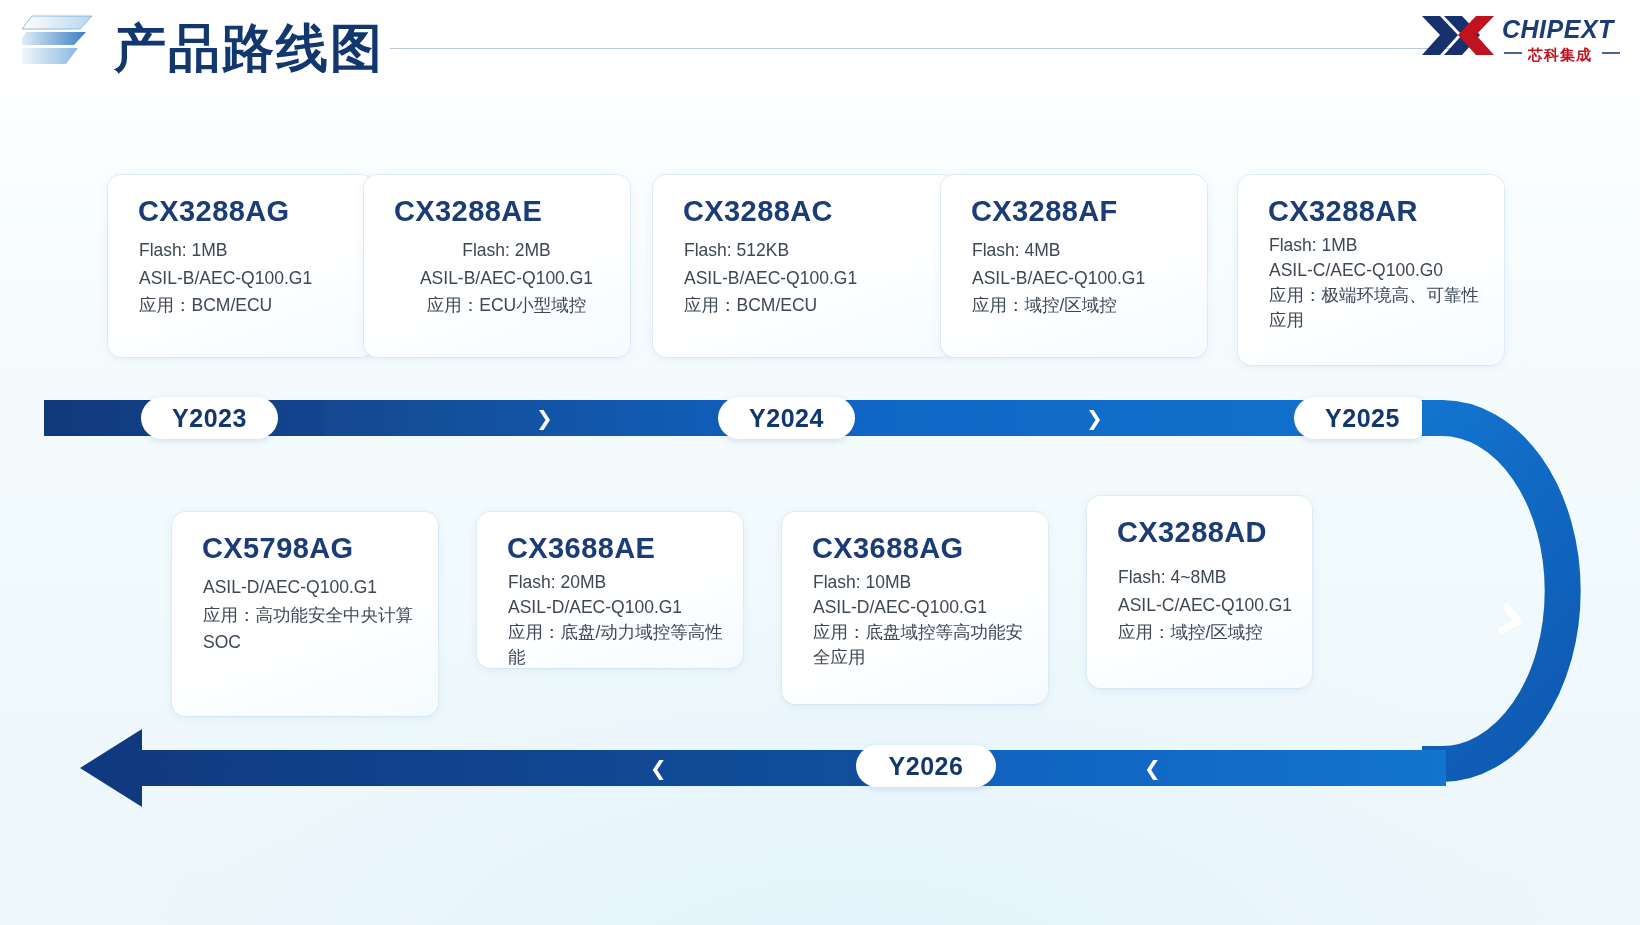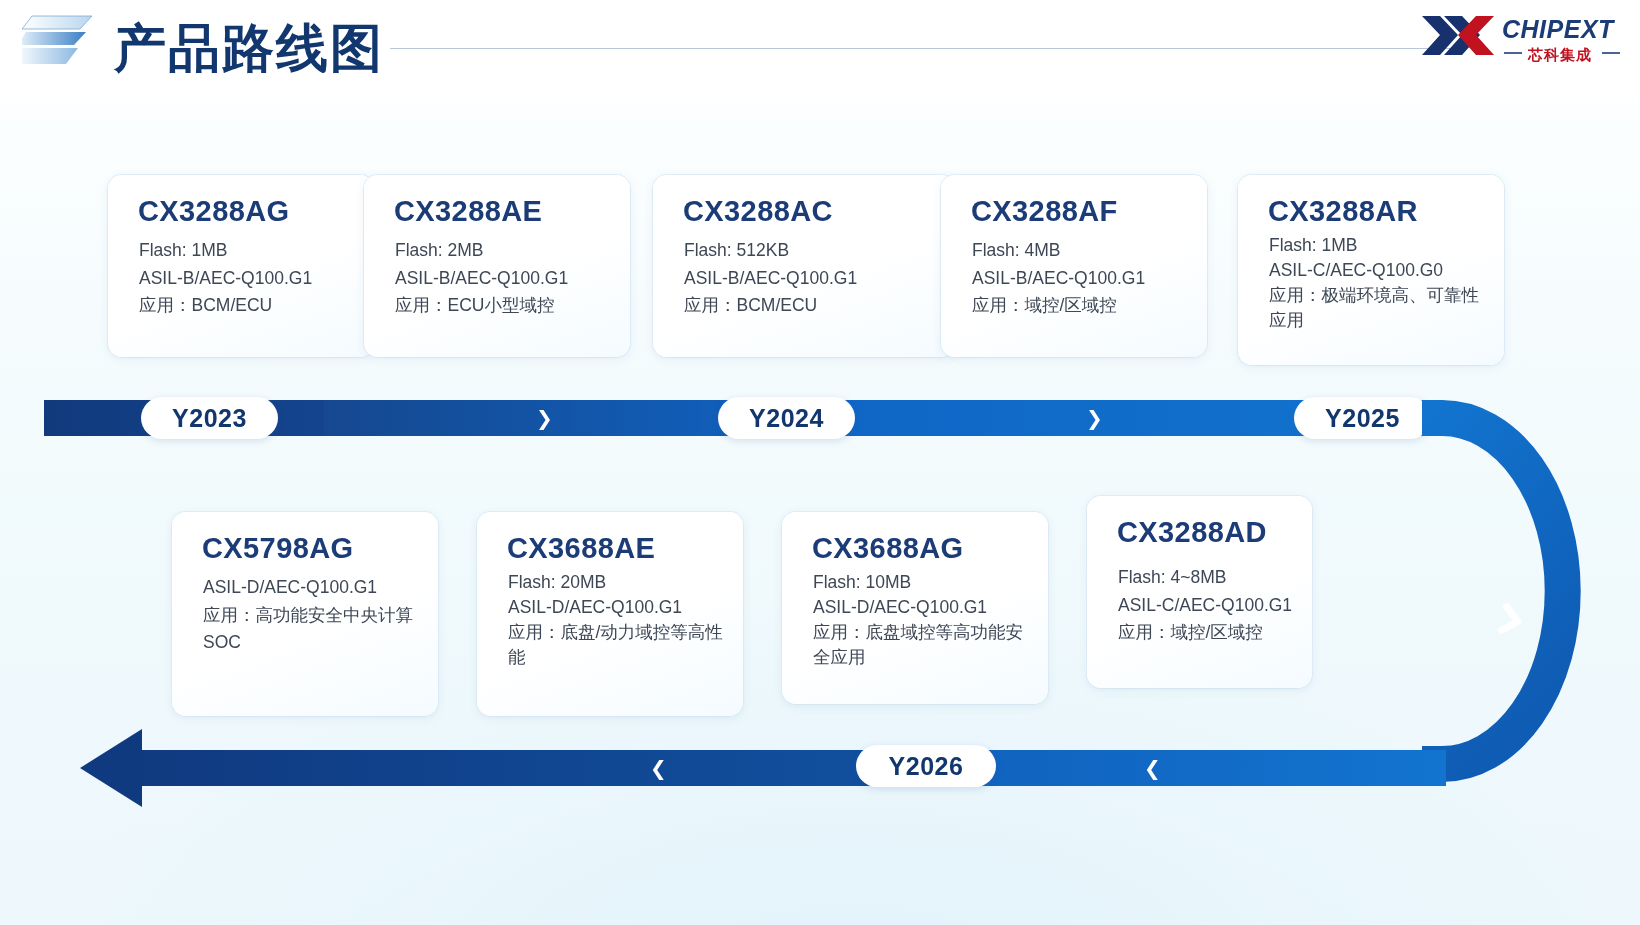--- a/index.html
+++ b/index.html
@@ -119,21 +119,21 @@
 
 <div class="card" style="left:78px;top:175px;width:266px;height:182px;margin-left:30px;">
   <div class="pname">CX3288AG</div>
   <div class="lines">
     <div class="ln">Flash: 1MB</div>
     <div class="ln">ASIL-B/AEC-Q100.G1</div>
     <div class="ln">应用：BCM/ECU</div>
   </div>
 </div>
 
-<div class="card" style="left:364px;top:175px;width:266px;height:182px;">
+<div class="card" style="left:364px;top:175px;width:266px;height:182px;text-align:center;">
   <div class="pname">CX3288AE</div>
   <div class="lines">
     <div class="ln">Flash: 2MB</div>
     <div class="ln">ASIL-B/AEC-Q100.G1</div>
     <div class="ln">应用：ECU小型域控</div>
   </div>
 </div>
 
 <div class="card" style="left:653px;top:175px;width:266px;height:182px;padding-left:36px;">
   <div class="pname">CX3288AC</div>
@@ -188,21 +188,21 @@
 </svg>
 
 <div class="card wrap" style="left:172px;top:512px;width:266px;height:204px;">
   <div class="pname">CX5798AG</div>
   <div class="lines" style="right:20px;">
     <div class="ln">ASIL-D/AEC-Q100.G1</div>
     <div class="ln">应用：高功能安全中央计算SOC</div>
   </div>
 </div>
 
-<div class="card wrap tight" style="left:477px;top:512px;width:266px;height:204px;">
+<div class="card wrap tight" style="left:477px;top:512px;width:266px;height:156px;">
   <div class="pname">CX3688AE</div>
   <div class="lines" style="right:20px;">
     <div class="ln">Flash: 20MB</div>
     <div class="ln">ASIL-D/AEC-Q100.G1</div>
     <div class="ln">应用：底盘/动力域控等高性能</div>
   </div>
 </div>
 
 <div class="card wrap tight" style="left:782px;top:512px;width:266px;height:192px;">
   <div class="pname">CX3688AG</div>

